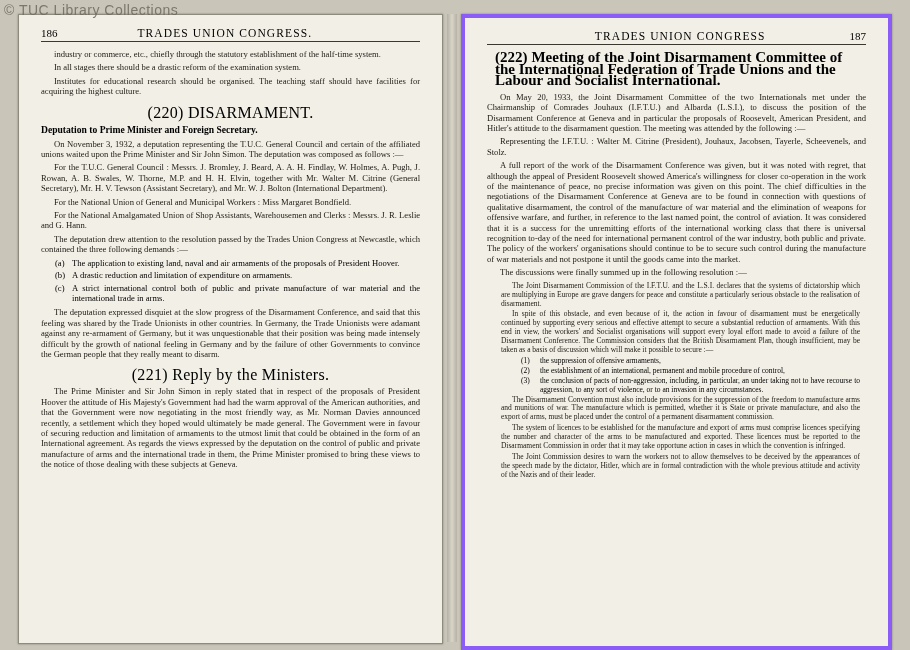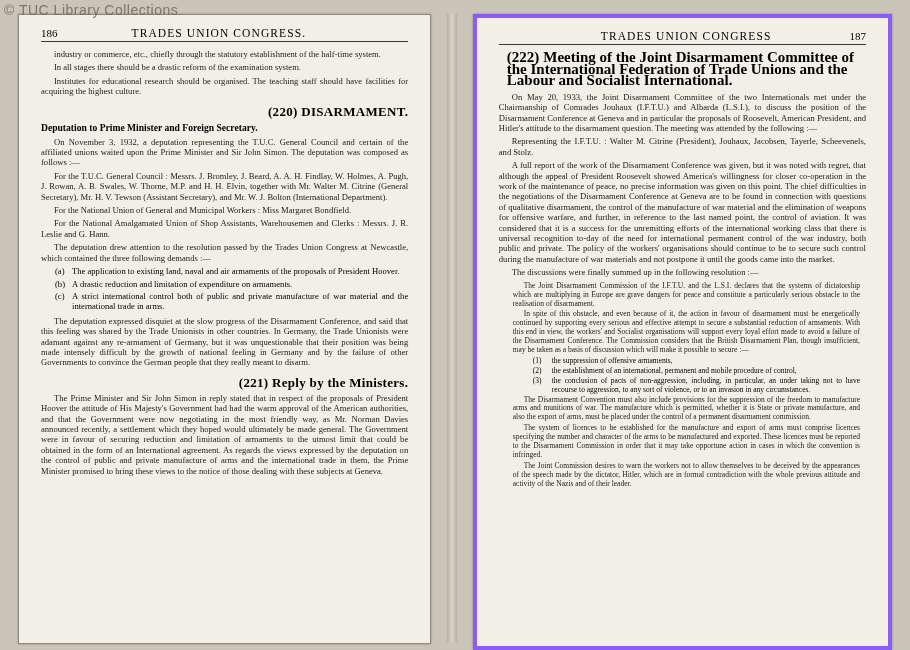--- a/index.html
+++ b/index.html
@@ -29,21 +29,21 @@
     opacity: 0.85;
     z-index: 5;
   }
   .book {
     position: absolute;
     top: 14px;
     left: 18px;
     width: 874px;
     height: 496px;
     display: flex;
-    gap: 16px;
+    gap: 4px;
   }
   .page {
     position: relative;
     background: #f2efe6;
     box-shadow: 0 0 2px rgba(0,0,0,0.35);
   }
   .page-left {
     width: 430px;
     height: 628px;
     border: 1px solid #8d8a7e;
@@ -100,23 +100,23 @@
   p {
     margin: 0 0 3px 0;
     font-size: 8.6px;
     line-height: 10.4px;
     text-align: justify;
     text-justify: inter-word;
     color: #1d1b15;
   }
   p.indent { text-indent: 13px; }
   .sec-num {
-    text-align: right;
-    font-weight: bold;
-    font-size: 13px;
+    text-align: center;
+    font-weight: normal;
+    font-size: 16px;
     margin: 7px 0 2px 0;
     letter-spacing: 0.3px;
   }
   .sec-num .num { }
   .sec-sub {
     text-align: left;
     font-weight: bold;
     font-size: 9.6px;
     margin: 0 0 4px 0;
   }

